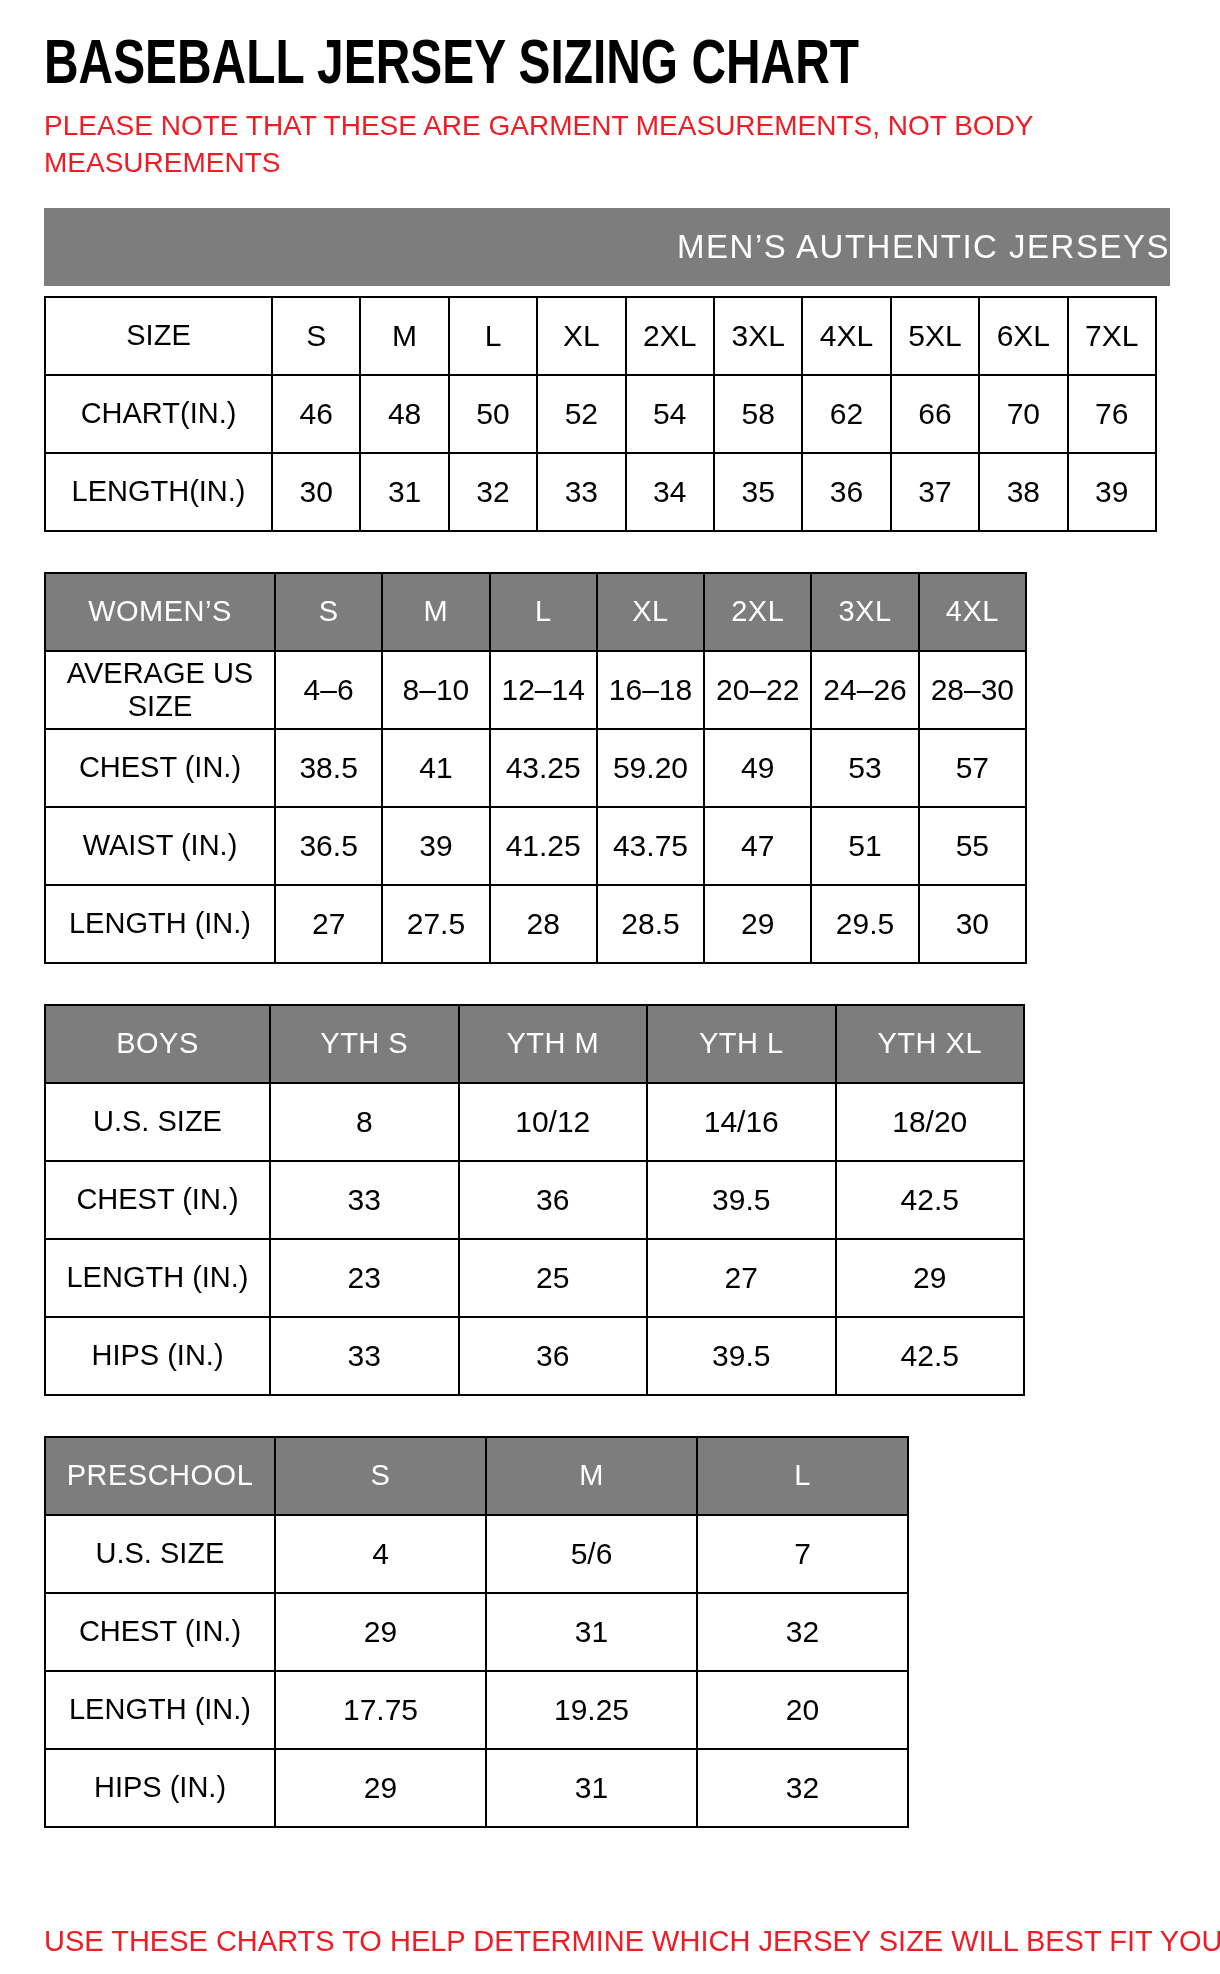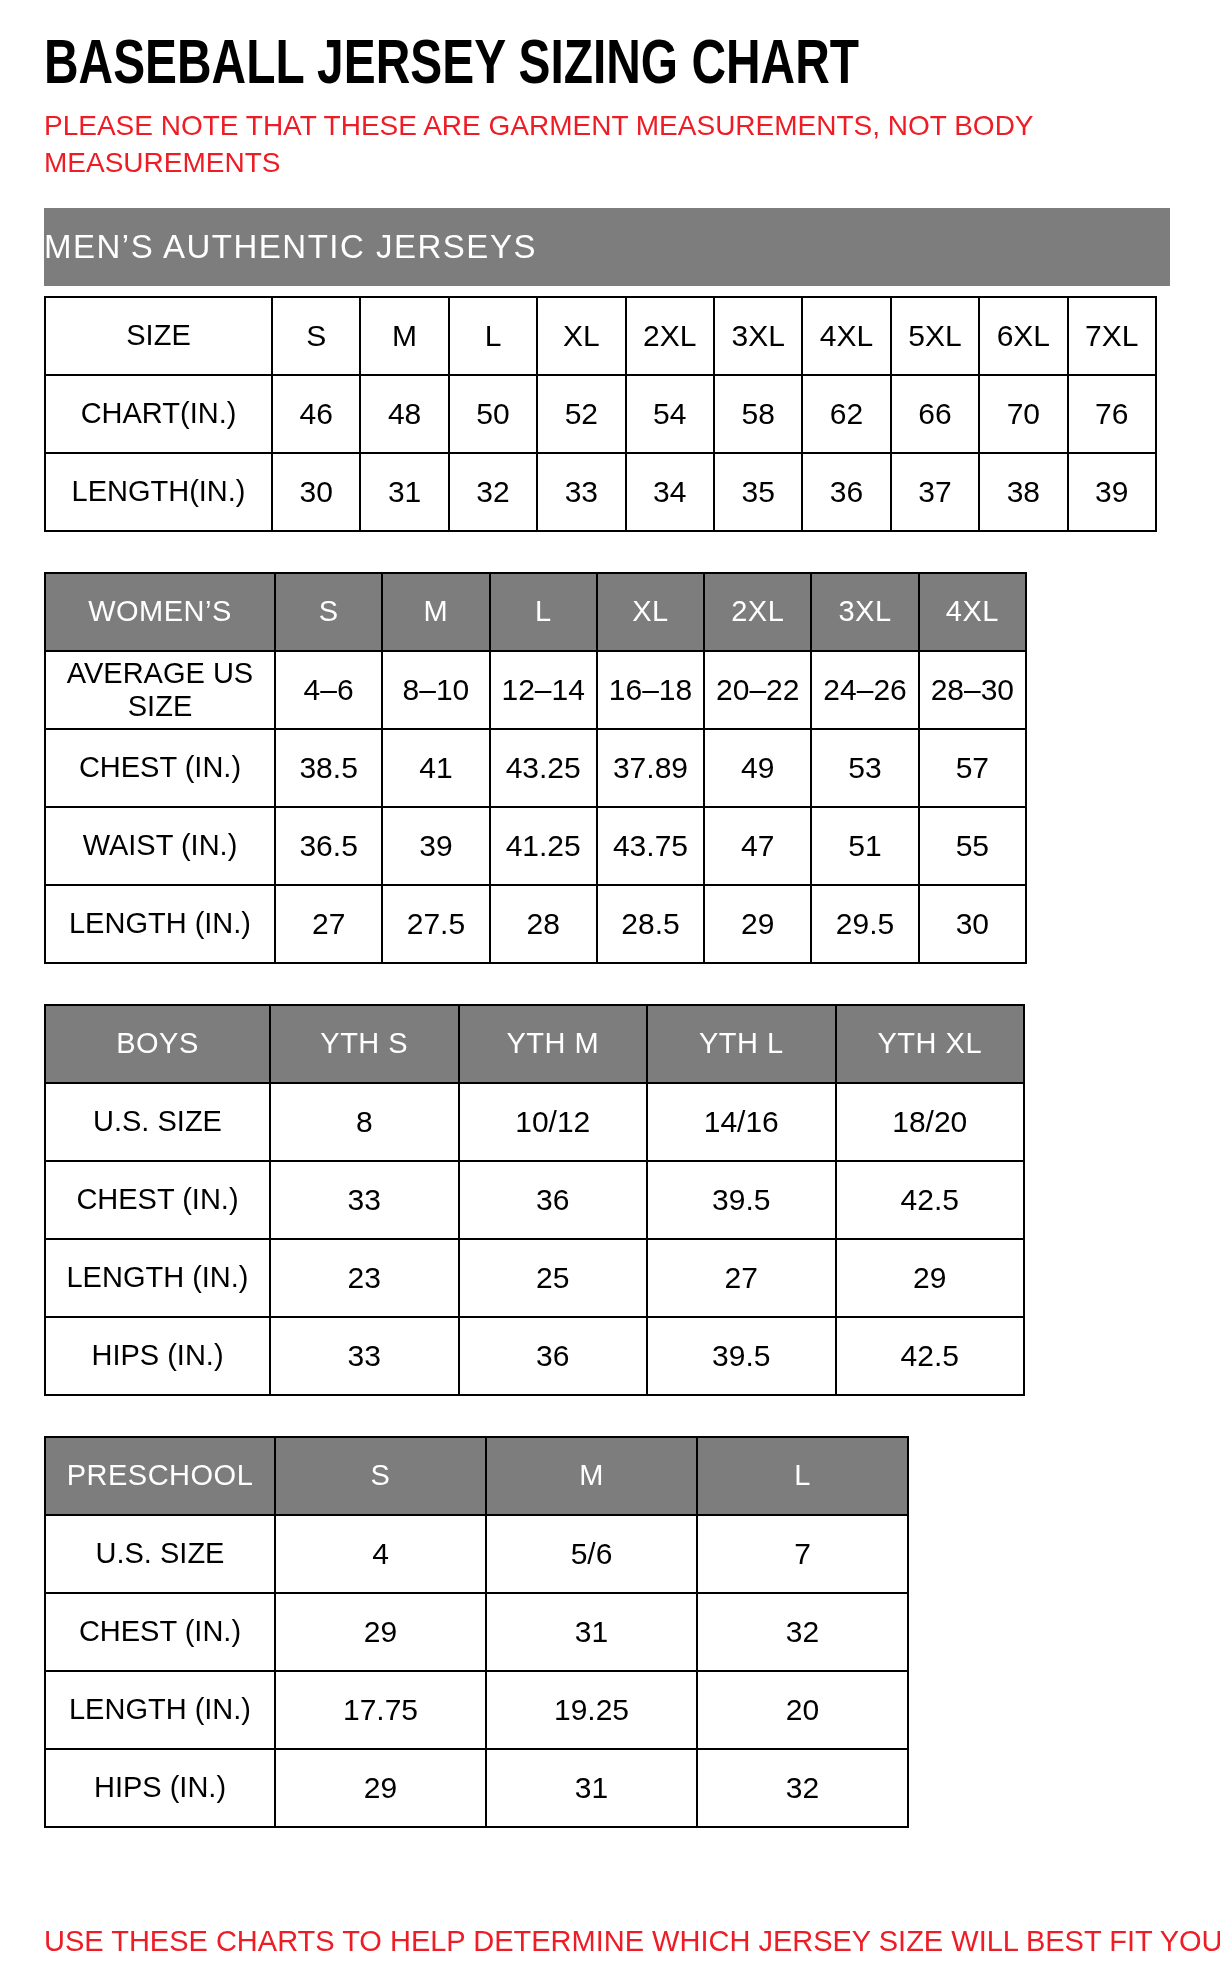--- a/index.html
+++ b/index.html
@@ -29,21 +29,21 @@
     max-width: 1135px;
     margin-bottom: 26px;
   }
   .band {
     width: 1126px;
     height: 78px;
     background: var(--header-gray, #7d7d7d);
     color: #fff;
     font-size: 33px;
     letter-spacing: 1.5px;
-    text-align: left;
+    text-align: right;
     line-height: 78px;
     margin-bottom: 10px;
   }
   table {
     border-collapse: collapse;
     table-layout: fixed;
     margin-bottom: 40px;
   }
   td, th {
     border: 2px solid #000;
@@ -153,21 +153,21 @@
       <td>16–18</td>
       <td>20–22</td>
       <td>24–26</td>
       <td>28–30</td>
     </tr>
     <tr>
       <td class="lbl">CHEST (IN.)</td>
       <td>38.5</td>
       <td>41</td>
       <td>43.25</td>
-      <td>37.89</td>
+      <td>59.20</td>
       <td>49</td>
       <td>53</td>
       <td>57</td>
     </tr>
     <tr>
       <td class="lbl">WAIST (IN.)</td>
       <td>36.5</td>
       <td>39</td>
       <td>41.25</td>
       <td>43.75</td>

